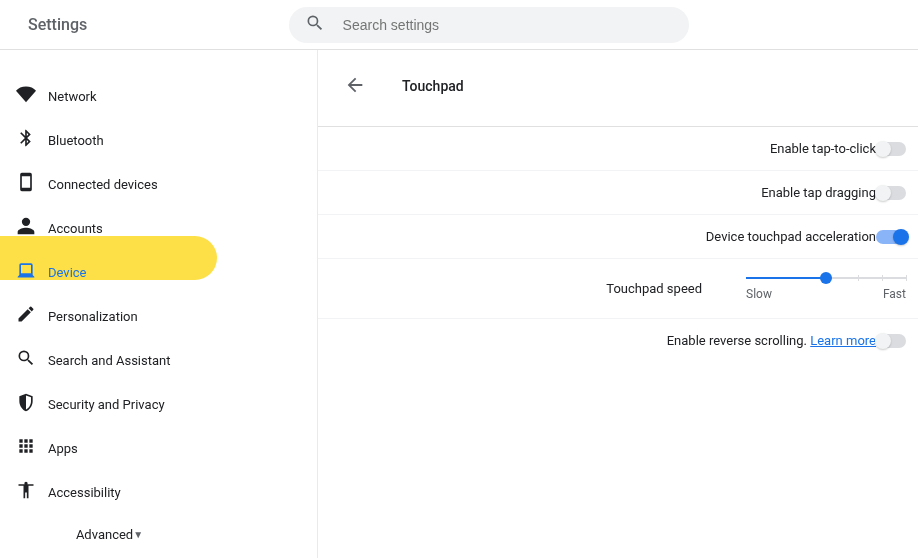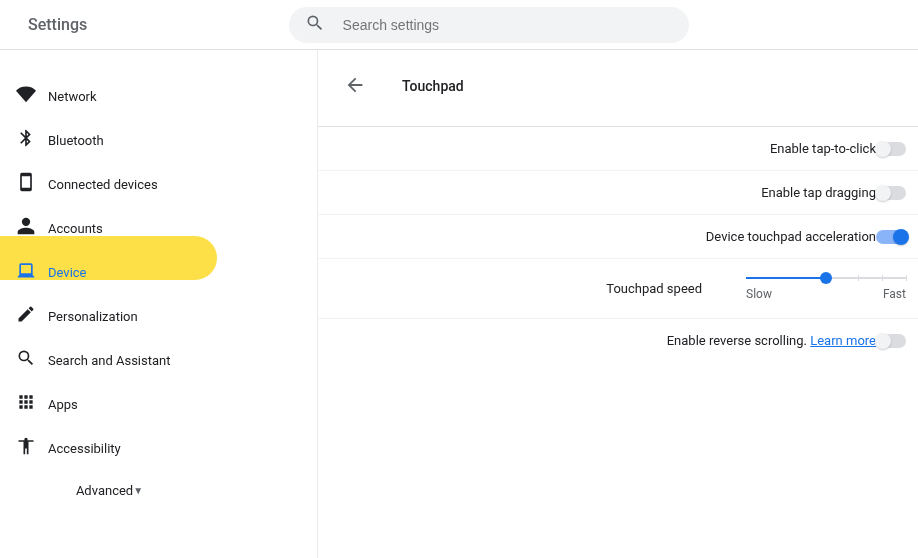--- a/index.html
+++ b/index.html
@@ -244,20 +244,28 @@
 
     <div class="nav-item">
       <span class="nav-icon">
           <svg viewBox="0 0 24 24">
             <path d="M15.5 14h-.79l-.28-.27A6.471 6.471 0 0016 9.5 6.5 6.5 0 109.5 16c1.61 0 3.09-.59 4.23-1.57l.27.28v.79l5 4.99L20.49 19l-4.99-5zM9.5 14A4.5 4.5 0 1114 9.5 4.5 4.5 0 019.5 14z"></path>
           </svg>
         </span>
       <span>Search and Assistant</span>
     </div>
 
+    <div class="nav-item">
+      <span class="nav-icon">
+          <svg viewBox="0 0 24 24">
+            <path d="M12 2L4 5v6c0 5.55 3.84 10.74 8 12 4.16-1.26 8-6.45 8-12V5l-8-3zm0 2.18l6 2.25V11c0 4.52-2.98 8.69-6 9.93V4.18z"></path>
+          </svg>
+        </span>
+      <span>Security and Privacy</span>
+    </div>
 
     <div class="nav-item">
       <span class="nav-icon">
           <svg viewBox="0 0 24 24">
             <path d="M4 4h4v4H4zM10 4h4v4h-4zM16 4h4v4h-4zM4 10h4v4H4zM10 10h4v4h-4zM16 10h4v4h-4zM4 16h4v4H4zM10 16h4v4h-4zM16 16h4v4h-4z"></path>
           </svg>
         </span>
       <span>Apps</span>
     </div>
 

